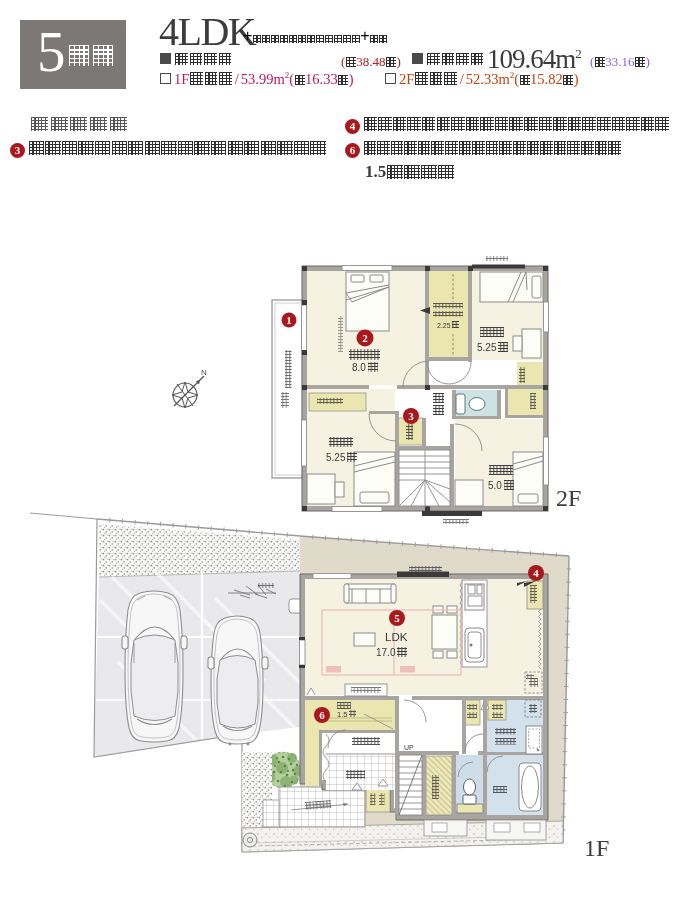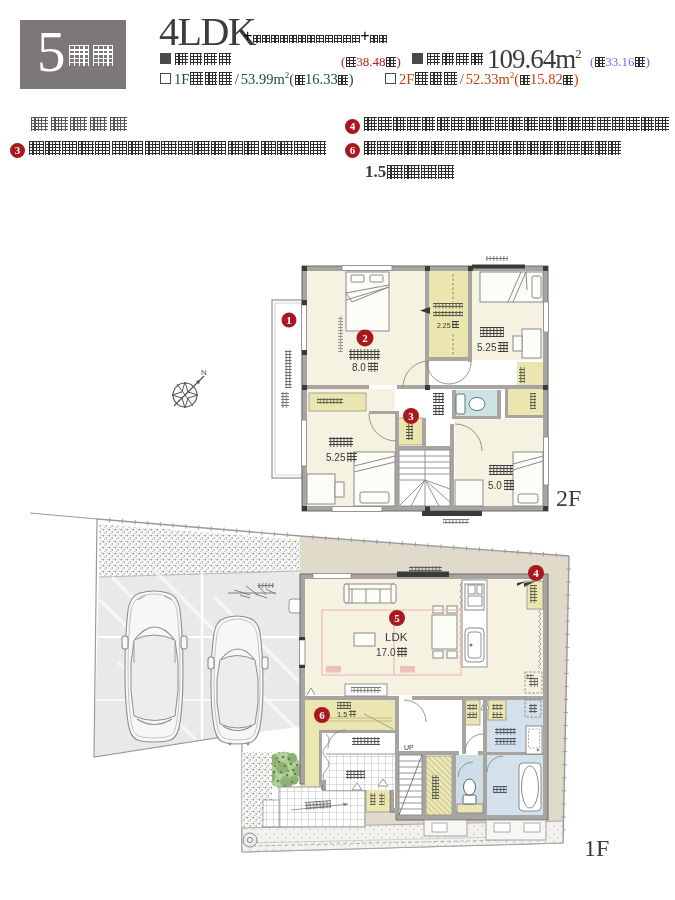--- a/index.html
+++ b/index.html
@@ -36,21 +36,21 @@
  repeating-linear-gradient(to right,#fdfdfd 0 1.4px,transparent 1.4px 4.8px)"></i></div>
 <div class="abs" style="left:159px;top:8px;font-family:'Liberation Serif',serif;color:#3c3c3c;font-size:40px;letter-spacing:-1.5px">4LDK</div>
 <div class="abs" style="left:243px;top:27px">+<span><i class="k t8"></i><i class="k t8"></i><i class="k t8"></i><i class="k t8"></i><i class="k t8"></i><i class="k t8"></i><i class="k t8"></i><i class="k t8"></i><i class="k t8"></i><i class="k t8"></i><i class="k t8"></i><i class="k t8"></i></span>+<i class="k t8"></i><i class="k t8"></i></div>
 <div class="abs" style="left:160px;top:52px;font-family:'Liberation Serif',serif;color:#3c3c3c;font-size:14px;white-space:nowrap">
 <span class="sq"></span><span><i class="k t13"></i><i class="k t13"></i><i class="k t13"></i><i class="k t13"></i></span></div>
 <div class="abs" style="left:341px;top:54px;font-family:Liberation Serif, serif;color:#b91c1c;font-size:13px">(<i class="k t11"></i>38.48<i class="k t11"></i>)</div>
 <div class="abs" style="left:412px;top:52px;font-family:'Liberation Serif',serif;color:#3c3c3c;font-size:14px;white-space:nowrap">
 <span class="sq"></span><span><i class="k t13"></i><i class="k t13"></i><i class="k t13"></i><i class="k t13"></i></span></div>
 <div class="abs" style="left:487px;top:44px;font-family:'Liberation Serif',serif;color:#3c3c3c;font-size:27px;letter-spacing:-1px">109.64m<sup style="font-size:13px">2</sup></div>
 <div class="abs" style="left:590px;top:54px;font-family:Liberation Serif, serif;color:#8b5cf6;font-size:13px">(<i class="k t11"></i>33.16<i class="k t11"></i>)</div>
-<div class="abs" style="left:160px;top:70px;font-family:'Liberation Serif',serif;color:#14532d;font-size:14.5px;white-space:nowrap">
+<div class="abs" style="left:160px;top:70px;font-family:'Liberation Serif',serif;color:#be185d;font-size:14.5px;white-space:nowrap">
 <span class="sqo"></span>1F<span><i class="k t13"></i><i class="k t13"></i><i class="k t13"></i></span><span style="padding:0 2px">/</span>53.99m<sup style="font-size:9px">2</sup>(<i class="k t11"></i>16.33<i class="k t11"></i>)</div>
 <div class="abs" style="left:385px;top:70px;font-family:Liberation Serif, serif;color:#c2410c;font-size:14.5px;white-space:nowrap">
 <span class="sqo"></span>2F<span><i class="k t13"></i><i class="k t13"></i><i class="k t13"></i></span><span style="padding:0 2px">/</span>52.33m<sup style="font-size:9px">2</sup>(<i class="k t11"></i>15.82<i class="k t11"></i>)</div>
 
 <div class="abs b bl" style="left:10px;top:112px">
 <div class="w8" style="padding-left:20px"><span><i class="k h"></i><i class="k h"></i><i class="k h"></i><i class="k h"></i><i class="k h"></i></span></div>
 <div class="w3"><span class="num">3</span><span><i class="k"></i><i class="k"></i><i class="k"></i><i class="k"></i><i class="k"></i><i class="k"></i><i class="k"></i><i class="k"></i><i class="k"></i><i class="k"></i><i class="k"></i><i class="k"></i><i class="k"></i><i class="k"></i><i class="k"></i><i class="k"></i><i class="k"></i><i class="k"></i></span></div>
 </div>
 <div class="abs b br" style="left:345px;top:112px">
 <div class="w4"><span class="num">4</span><span><i class="k"></i><i class="k"></i><i class="k"></i><i class="k"></i><i class="k"></i><i class="k"></i><i class="k"></i><i class="k"></i><i class="k"></i><i class="k"></i><i class="k"></i><i class="k"></i><i class="k"></i><i class="k"></i><i class="k"></i><i class="k"></i><i class="k"></i><i class="k"></i><i class="k"></i><i class="k"></i><i class="k"></i></span></div>

